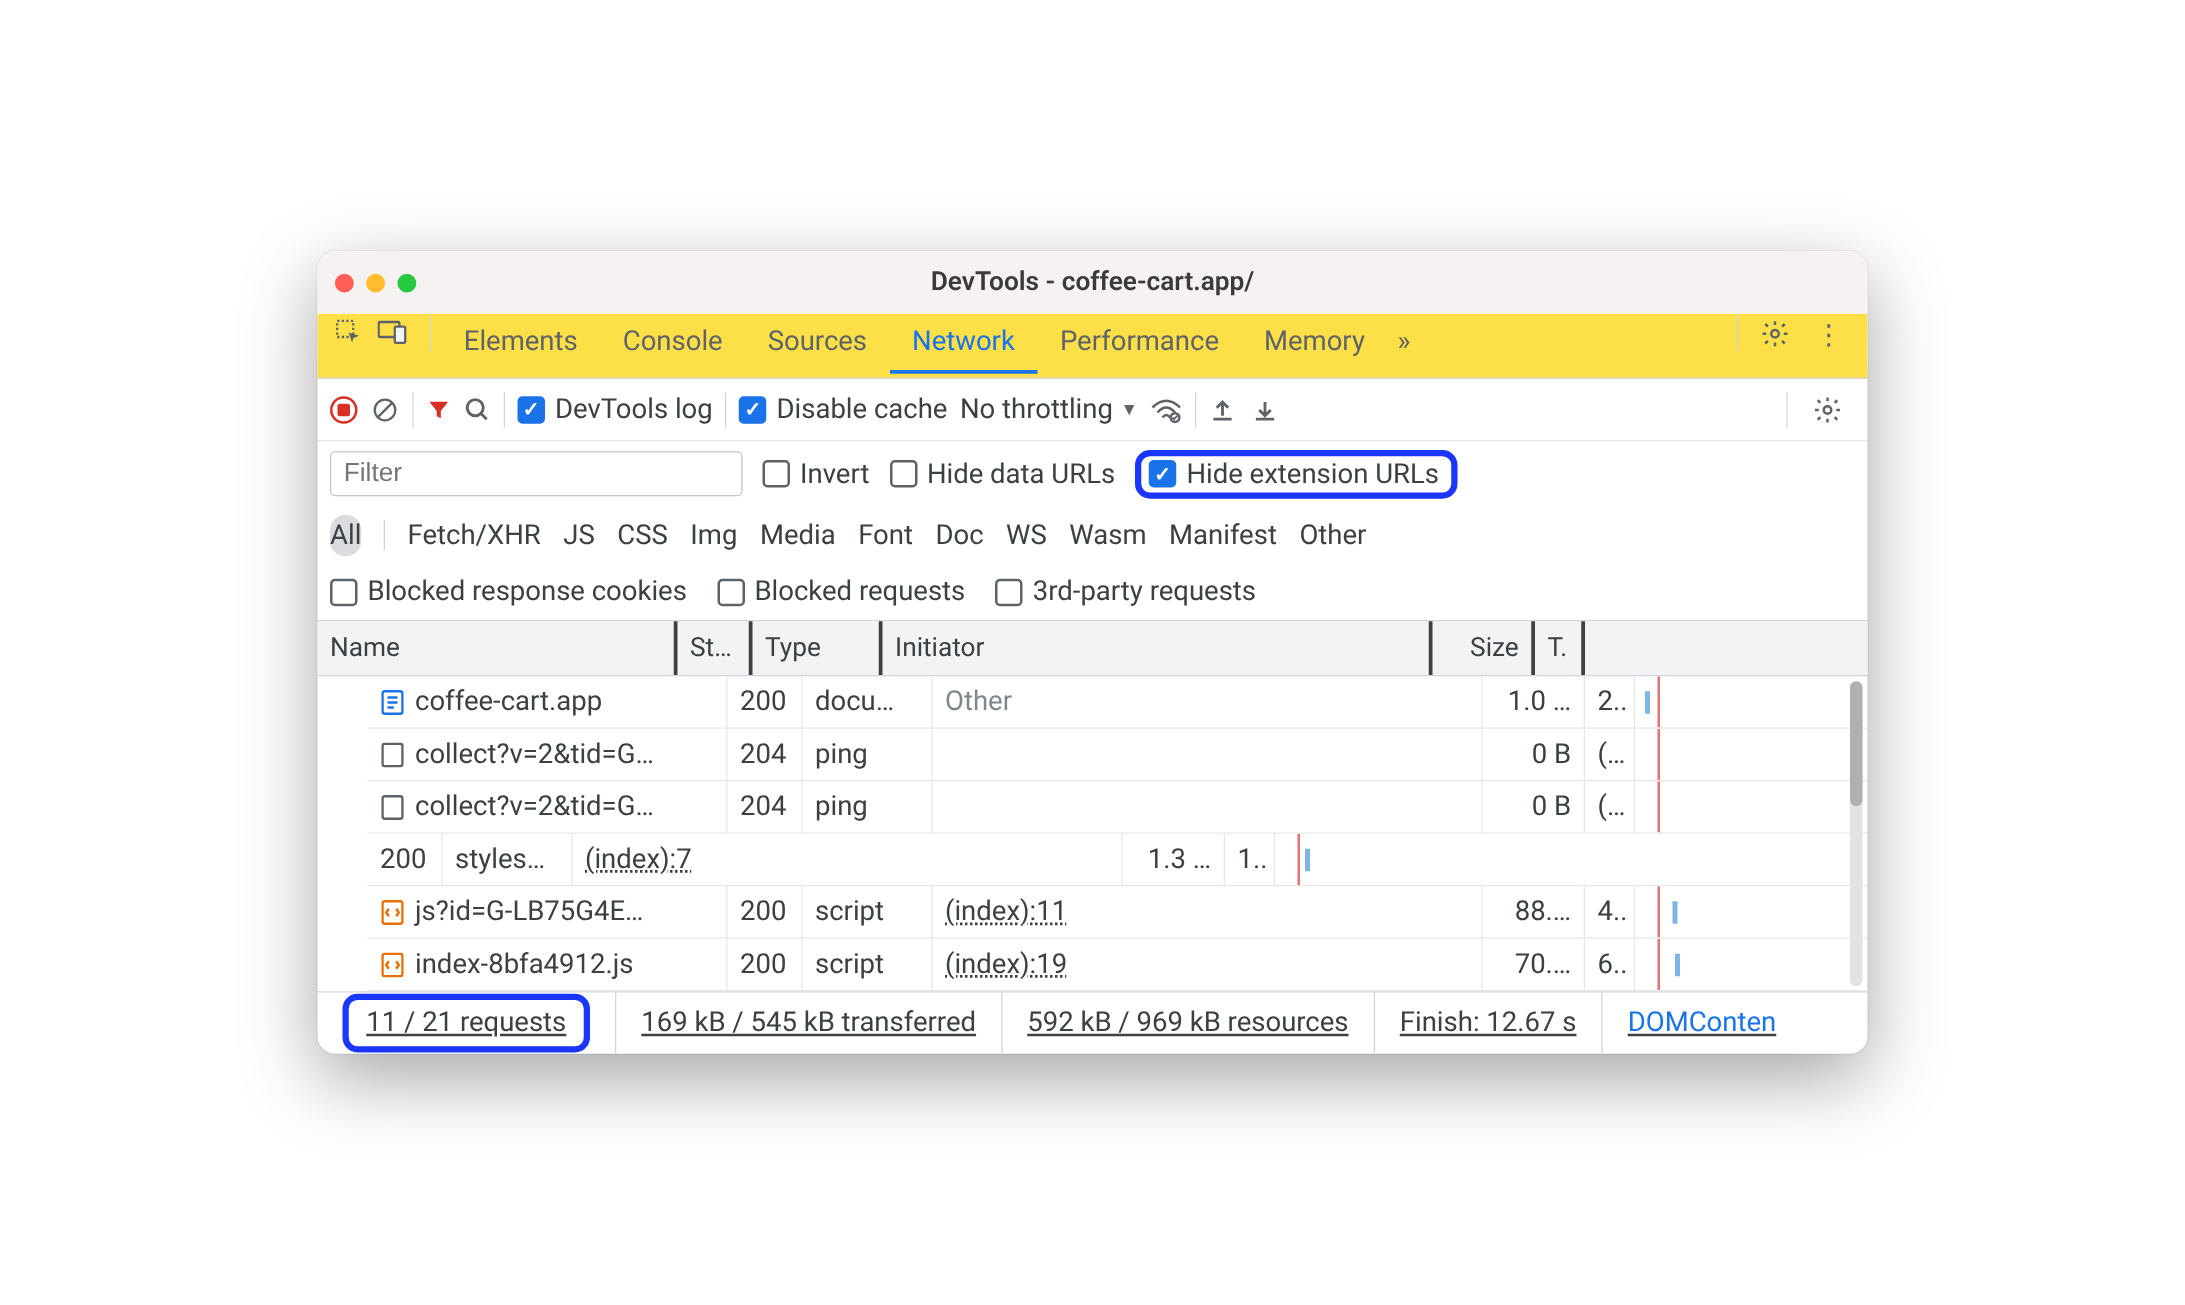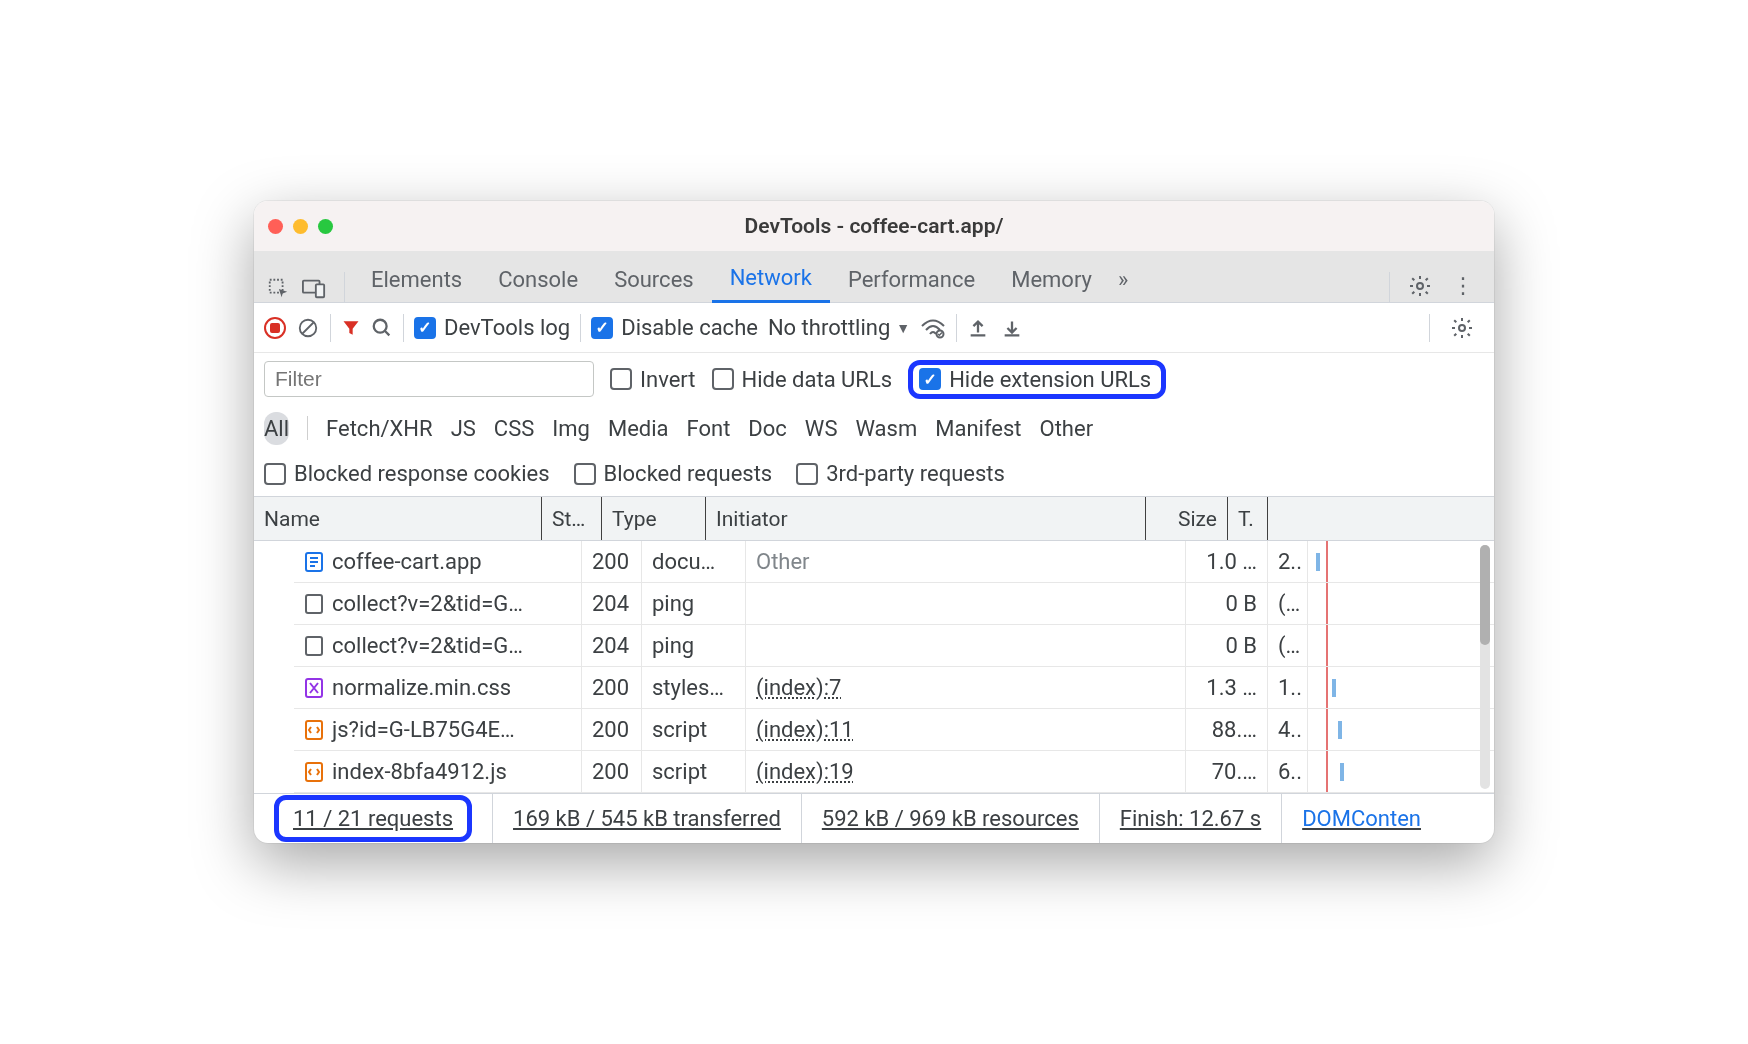--- a/index.html
+++ b/index.html
@@ -28,22 +28,22 @@
     padding: 0 14px;
     position: relative;
   }
   .traffic { display: flex; gap: 10px; }
   .tdot { width: 15px; height: 15px; border-radius: 50%; }
   .close { background: #ff5f57; }
   .min { background: #febc2e; }
   .max { background: #28c840; }
   .title { position: absolute; left: 0; right: 0; text-align: center; font-size: 21px; font-weight: 600; color: #3a3a3a; pointer-events: none; }
   .tabs {
-    display: flex; align-items: flex-end; height: 52px;
-    background: #e5e5e5; border-bottom: 1px solid #d1d5db;
+    display: flex; align-items: flex-start; height: 52px;
+    background: #fde047; border-bottom: 1px solid #d1d5db;
     padding: 0 10px; gap: 0;
   }
   .tab-icon { width: 28px; height: 28px; display: flex; align-items: center; justify-content: center; color: #5f6368; margin-right: 8px; }
   .tab-label { font-size: 22px; color: #5f6368; padding: 10px 18px; cursor: pointer; white-space: nowrap; }
   .tab-label.active { color: #1a73e8; border-bottom: 3px solid #1a73e8; margin-bottom: -1px; }
   .tab-spacer { flex: 1; }
   .tab-divider { width: 1px; height: 30px; background: #d1d5db; margin: 0 8px; }
   .gear, .kebab { font-size: 22px; color: #5f6368; padding: 4px 10px; cursor: pointer; }
   
   .action-bar {
@@ -92,21 +92,21 @@
   .extra-row {
     display: flex; align-items: center; height: 46px; padding: 0 10px; gap: 24px;
     font-size: 22px; color: #3c4043; border-bottom: 1px solid #d1d5db;
   }
   
   .grid-header {
     display: flex; height: 44px; align-items: center;
     background: #f1f3f4; border-bottom: 1px solid #d1d5db;
     font-size: 21px; color: #3c4043;
   }
-  .col { padding: 0 10px; border-right: 1px solid #404040; height: 100%; display: flex; align-items: center; overflow: hidden; white-space: nowrap; }
+  .col { padding: 0 10px; border-right: 3px solid #404040; height: 100%; display: flex; align-items: center; overflow: hidden; white-space: nowrap; }
   .col.name { width: 288px; }
   .col.st   { width: 60px; }
   .col.type { width: 104px; }
   .col.init { width: 440px; }
   .col.size { width: 82px; justify-content: flex-end; }
   .col.time { width: 40px; }
   .col.wf   { flex: 1; border-right: none; position: relative; }
   .sort-asc { position:absolute; right:20px; font-size:14px; }
   
   .grid-body { position: relative; padding-left: 40px; }
@@ -364,29 +364,20 @@
     <div class="col st">204</div>
     <div class="col type">ping</div>
     <div class="col init"></div>
     <div class="col size">0 B</div>
     <div class="col time">(…</div>
     <div class="col wf">
           <div class="wf-line"></div>
         </div>
   </div>
       <div class="row">
-    <div class="col name">
-          <span class="file-icon">
-            <svg width="18" height="20" viewBox="0 0 18 20">
-              <rect x="1" y="1" width="16" height="18" rx="2" fill="none" stroke="#9334e6" stroke-width="2"></rect>
-              <path d="M5 5 L13 15 M13 5 L5 15" stroke="#9334e6" stroke-width="2"></path>
-            </svg>
-          </span>
-          <span>normalize.min.css</span>
-        </div>
     <div class="col st">200</div>
     <div class="col type">styles…</div>
     <div class="col init">
           <span class="initiator-link">(index):7</span>
         </div>
     <div class="col size">1.3 …</div>
     <div class="col time">1..</div>
     <div class="col wf">
           <div class="wf-line"></div>
           <div class="wf-bar" style="left:24px"></div>

